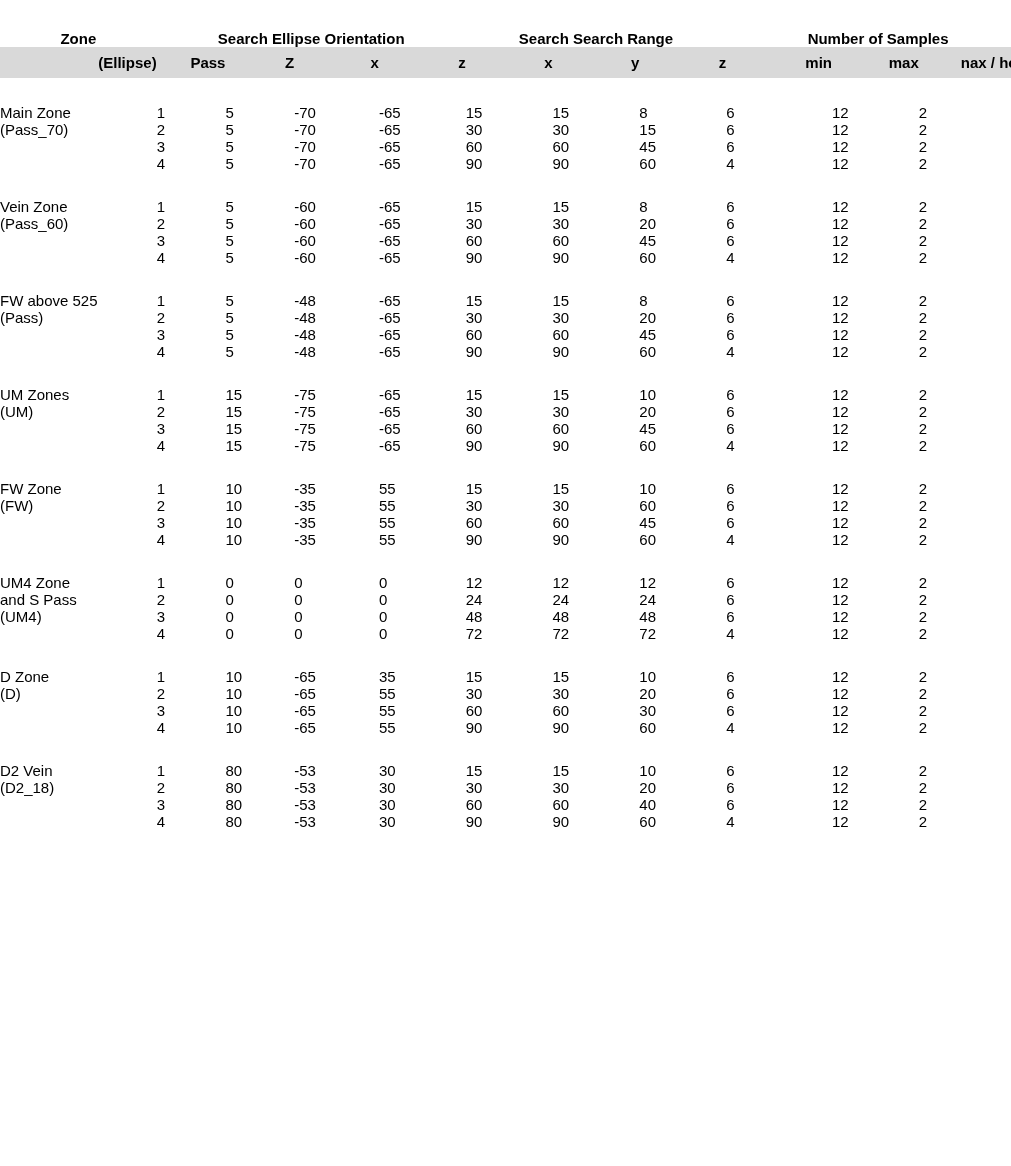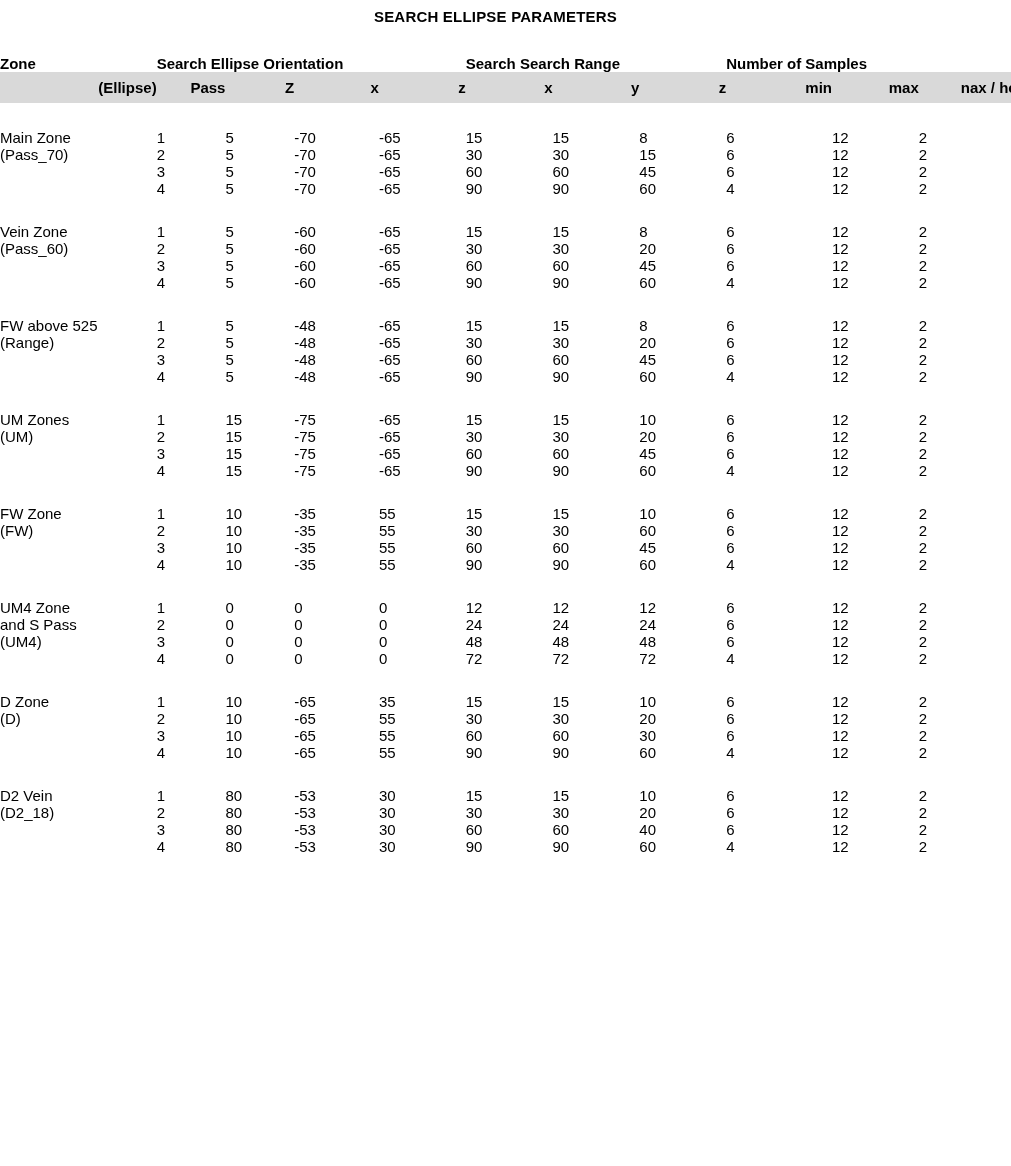--- a/index.html
+++ b/index.html
@@ -50,21 +50,21 @@
   col.c-rx     { width: 82px; }
   col.c-ry     { width: 82px; }
   col.c-rz     { width: 82px; }
   col.c-min    { width: 100px; }
   col.c-max    { width: 82px; }
   col.c-nax    { width: 105px; }
 
   .group-head th {
     font-weight: bold;
     font-size: 15px;
-    text-align: left;
+    text-align: center;
     padding-bottom: 14px;
   }
   .sub-head th {
     font-weight: bold;
     font-size: 15px;
     text-align: right;
     background: #d9d9d9;
     height: 31px;
   }
   .band-gap td {
@@ -73,21 +73,20 @@
   .nax-clip {
     overflow: hidden;
     white-space: nowrap;
   }
 </style>
 </head>
 <body>
 
 <div class="page">
 
-  <div class="doc-title">SEARCH ELLIPSE PARAMETERS</div>
 
   <table class="params">
     <colgroup>
       <col class="c-zone">
         <col class="c-pass">
         <col class="c-oz">
         <col class="c-ox">
         <col class="c-oyz">
       <col class="c-rx">
         <col class="c-ry">
@@ -238,21 +237,21 @@
           <td>-48</td>
           <td>-65</td>
           <td>15</td>
           <td>15</td>
           <td>8</td>
           <td>6</td>
           <td>12</td>
           <td class="nax-clip">2</td>
         </tr>
         <tr>
-          <td class="zone-cell">(Range)</td>
+          <td class="zone-cell">(Pass)</td>
           <td>2</td>
           <td>5</td>
           <td>-48</td>
           <td>-65</td>
           <td>30</td>
           <td>30</td>
           <td>20</td>
           <td>6</td>
           <td>12</td>
           <td class="nax-clip">2</td>

